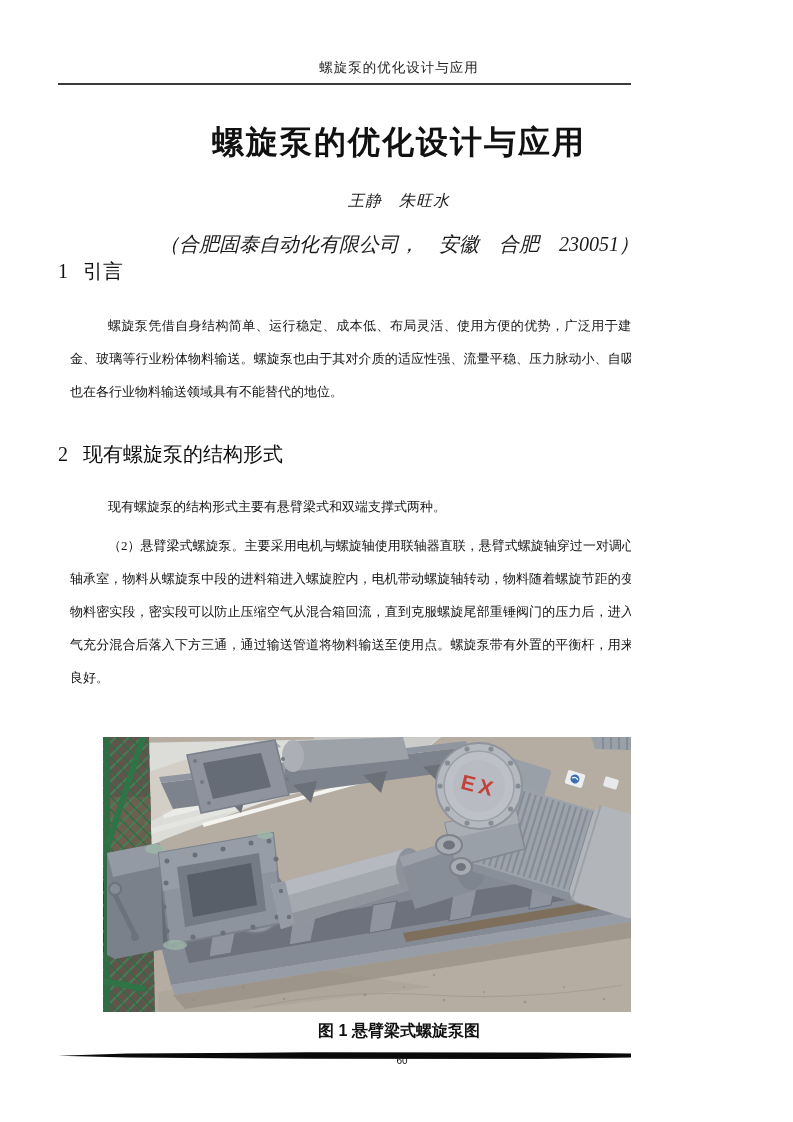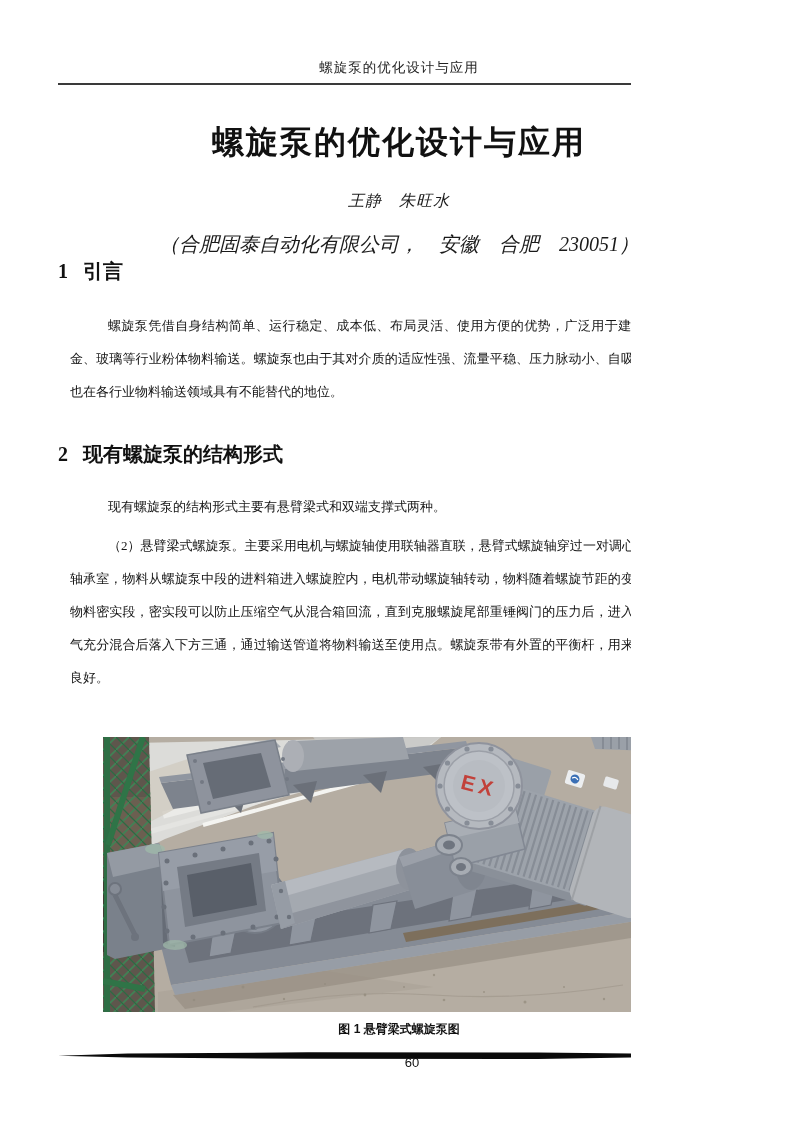--- a/index.html
+++ b/index.html
@@ -9,34 +9,34 @@
         font-size:13.5px;letter-spacing:1px;color:#222;}
   .head-rule{position:absolute;top:83px;left:58px;width:682px;height:0;
         border-top:2px solid #3a3a3a;}
   .title{position:absolute;top:121px;left:58px;width:682px;text-align:center;
         font-size:32px;font-weight:bold;letter-spacing:2px;
         font-family:"Liberation Sans",sans-serif;color:#111;}
   .authors{position:absolute;top:191px;left:58px;width:682px;text-align:center;
         font-size:16px;font-style:italic;letter-spacing:1px;}
   .affiliation{position:absolute;top:219px;left:58px;width:682px;text-align:center;
         font-size:20px;font-style:italic;margin-top:12px;}
-  .sec-head{position:absolute;left:58px;width:682px;font-size:20px;font-weight:bold;
+  .sec-head{position:absolute;left:58px;width:682px;font-size:20px;font-weight:normal;
         font-family:"Liberation Sans",sans-serif;color:#111;}
   #sec1-head{top:258px;} #sec2-head{top:441px;}
   .sec-num{display:inline-block;margin-right:15px;font-family:"Liberation Serif",serif;}
   .body-para{position:absolute;left:58px;width:682px;margin:12px;font-size:13px;
         line-height:33px;text-align:justify;text-indent:38px;color:#151515;}
   #para1{top:297px;} #para2{top:478px;} #para3{top:517px;}
   .photo-wrap{position:absolute;top:737px;left:103px;width:610px;height:275px;}
   .photo-wrap svg{display:block;}
   .caption{position:absolute;top:1021px;left:58px;width:682px;text-align:center;
-        font-size:12px;font-weight:bold;font-family:"Liberation Sans",sans-serif;color:#111;}
+        font-size:16px;font-weight:bold;font-family:"Liberation Sans",sans-serif;color:#111;}
   .footer-bar{position:absolute;top:1046px;left:58px;width:682px;height:8px;}
-  .footer-row{position:absolute;top:1055px;left:71px;width:682px;height:18px;
-        font-size:13px;font-family:"Liberation Sans",sans-serif;color:#111;}
+  .footer-row{position:absolute;top:1055px;left:61px;width:682px;height:18px;
+        font-size:10px;font-family:"Liberation Sans",sans-serif;color:#111;}
   .page-num{position:absolute;left:0;top:0;width:100%;text-align:center;}
   .issue{position:absolute;right:2px;top:0;font-family:Liberation Serif, serif;}
 </style>
 </head>
 <body>
 
 <div class="page">
 
   <div class="running-head">螺旋泵的优化设计与应用</div>
   <div class="head-rule"></div>

